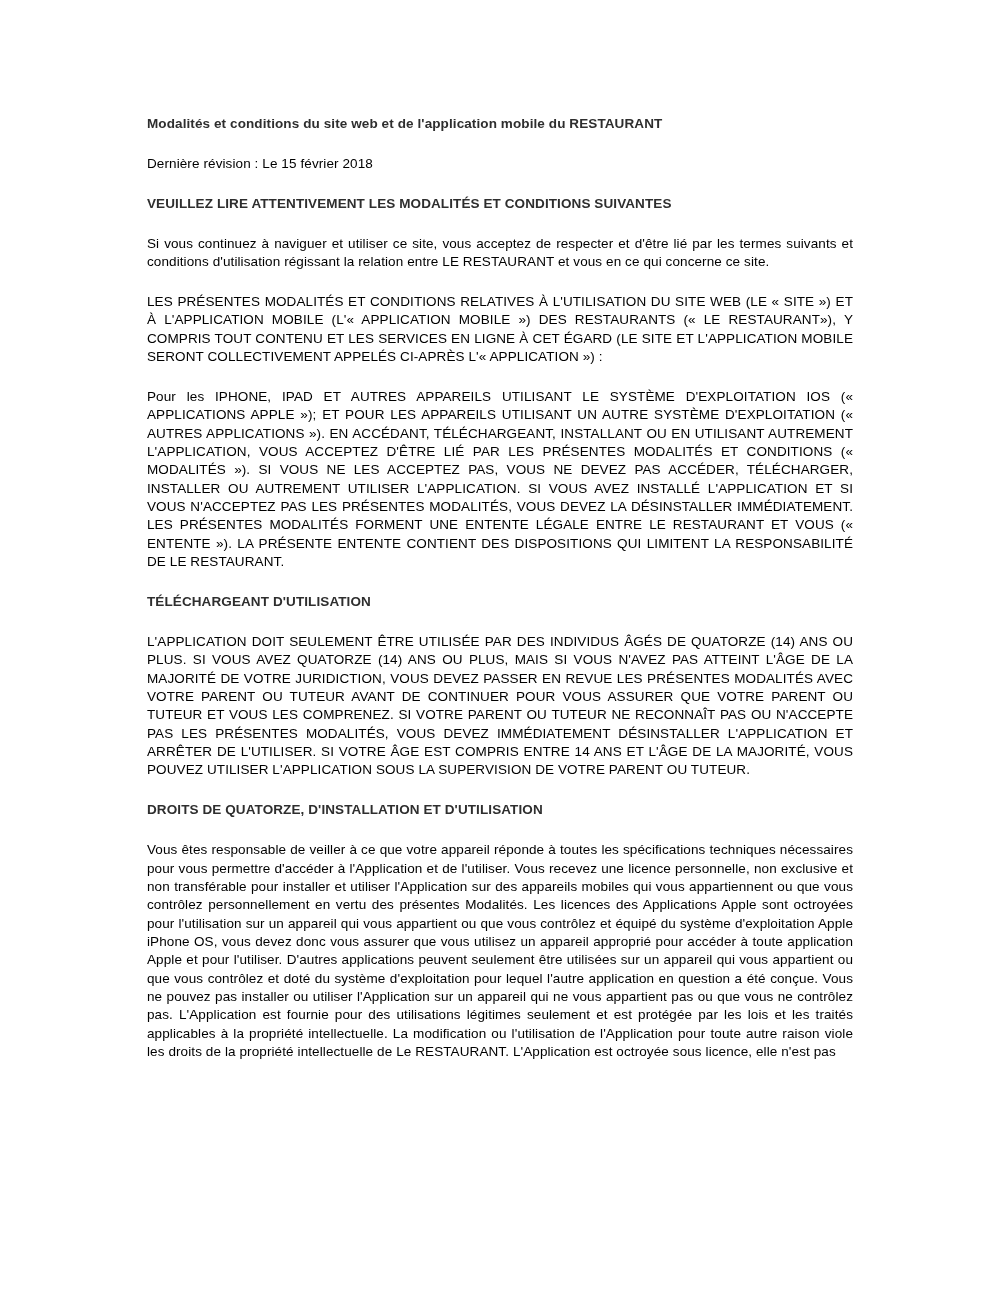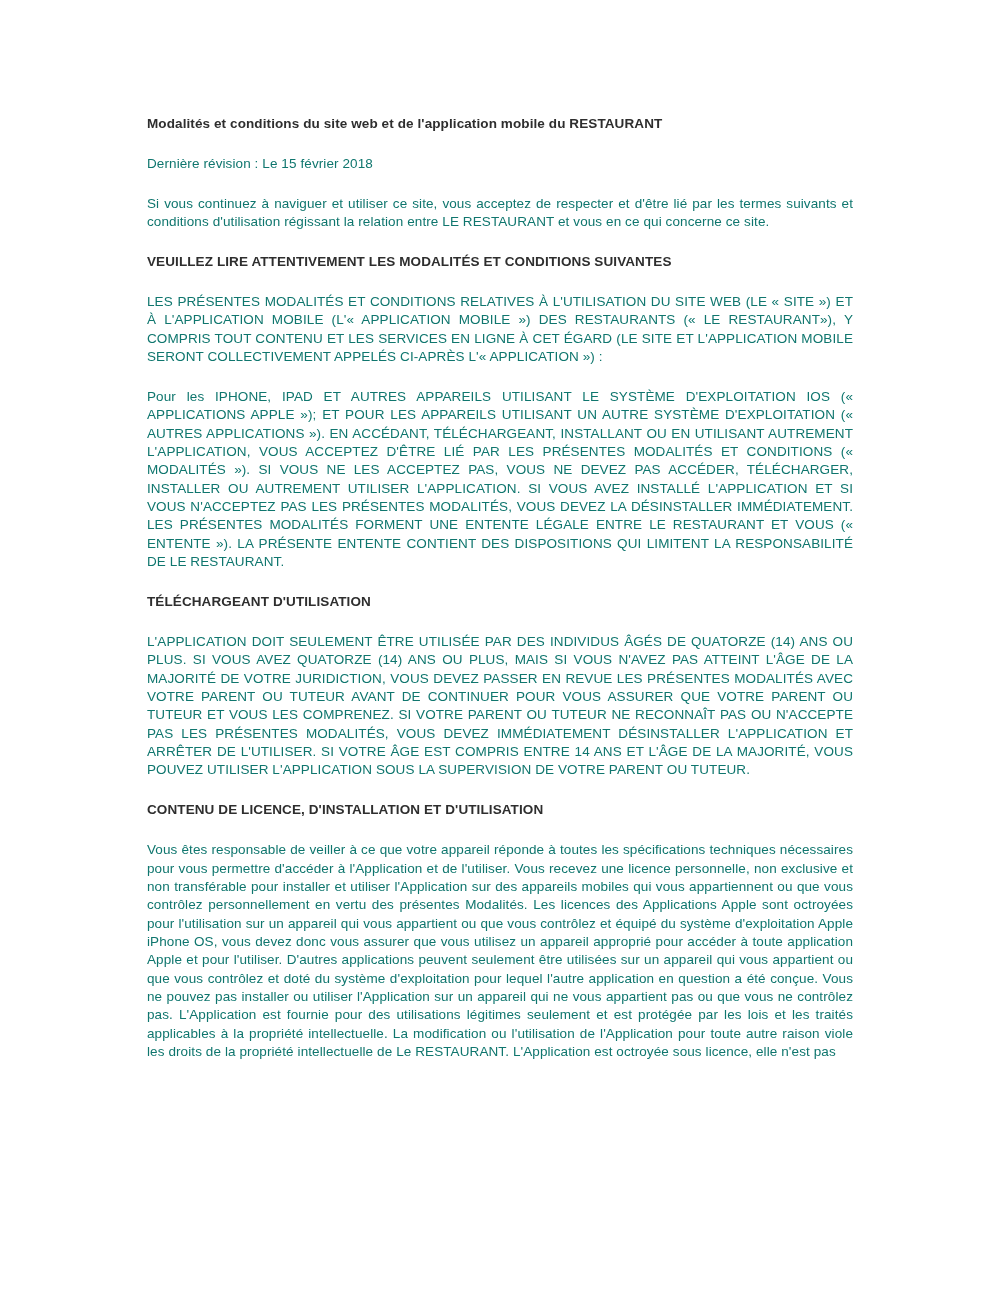--- a/index.html
+++ b/index.html
@@ -17,21 +17,21 @@
     box-sizing: border-box;
     width: 1000px;
     height: 1014px;
     padding: 115px 147px 40px 147px;
     background: #ffffff;
   }
   .doc-block {
     margin: 0 0 21.6px 0;
     font-size: 13.5px;
     line-height: 18.35px;
-    color: #0f766e;
+    color: #000000;
     letter-spacing: 0.1px;
   }
   .doc-heading {
     font-weight: bold;
     color: #2e2e2e;
     text-align: left;
   }
   .doc-para {
     text-align: justify;
     text-justify: inter-word;
@@ -42,29 +42,29 @@
 </style>
 </head>
 <body>
 
 <div class="page">
 
   <div class="doc-block doc-heading">Modalités et conditions du site web et de l'application mobile du RESTAURANT</div>
 
   <div class="doc-block doc-para-left">Dernière révision : Le 15 février 2018</div>
 
+  <div class="doc-block doc-heading">VEUILLEZ LIRE ATTENTIVEMENT LES MODALITÉS ET CONDITIONS SUIVANTES</div>
+
   <div class="doc-block doc-para">Si vous continuez à naviguer et utiliser ce site, vous acceptez de respecter et d'être lié par les termes suivants et conditions d'utilisation régissant la relation entre LE RESTAURANT et vous en ce qui concerne ce site.</div>
-
-  <div class="doc-block doc-heading">VEUILLEZ LIRE ATTENTIVEMENT LES MODALITÉS ET CONDITIONS SUIVANTES</div>
 
   <div class="doc-block doc-para">LES PRÉSENTES MODALITÉS ET CONDITIONS RELATIVES À L'UTILISATION DU SITE WEB (LE « SITE ») ET À L'APPLICATION MOBILE (L'« APPLICATION MOBILE ») DES RESTAURANTS (« LE RESTAURANT»), Y COMPRIS TOUT CONTENU ET LES SERVICES EN LIGNE À CET ÉGARD (LE SITE ET L'APPLICATION MOBILE SERONT COLLECTIVEMENT APPELÉS CI-APRÈS L'« APPLICATION ») :</div>
 
   <div class="doc-block doc-para">Pour les IPHONE, IPAD ET AUTRES APPAREILS UTILISANT LE SYSTÈME D'EXPLOITATION IOS (« APPLICATIONS APPLE »); ET POUR LES APPAREILS UTILISANT UN AUTRE SYSTÈME D'EXPLOITATION (« AUTRES APPLICATIONS »). EN ACCÉDANT, TÉLÉCHARGEANT, INSTALLANT OU EN UTILISANT AUTREMENT L'APPLICATION, VOUS ACCEPTEZ D'ÊTRE LIÉ PAR LES PRÉSENTES MODALITÉS ET CONDITIONS (« MODALITÉS »). SI VOUS NE LES ACCEPTEZ PAS, VOUS NE DEVEZ PAS ACCÉDER, TÉLÉCHARGER, INSTALLER OU AUTREMENT UTILISER L'APPLICATION. SI VOUS AVEZ INSTALLÉ L'APPLICATION ET SI VOUS N'ACCEPTEZ PAS LES PRÉSENTES MODALITÉS, VOUS DEVEZ LA DÉSINSTALLER IMMÉDIATEMENT. LES PRÉSENTES MODALITÉS FORMENT UNE ENTENTE LÉGALE ENTRE LE RESTAURANT ET VOUS (« ENTENTE »). LA PRÉSENTE ENTENTE CONTIENT DES DISPOSITIONS QUI LIMITENT LA RESPONSABILITÉ DE LE RESTAURANT.</div>
 
   <div class="doc-block doc-heading">TÉLÉCHARGEANT D'UTILISATION</div>
 
   <div class="doc-block doc-para">L'APPLICATION DOIT SEULEMENT ÊTRE UTILISÉE PAR DES INDIVIDUS ÂGÉS DE QUATORZE (14) ANS OU PLUS. SI VOUS AVEZ QUATORZE (14) ANS OU PLUS, MAIS SI VOUS N'AVEZ PAS ATTEINT L'ÂGE DE LA MAJORITÉ DE VOTRE JURIDICTION, VOUS DEVEZ PASSER EN REVUE LES PRÉSENTES MODALITÉS AVEC VOTRE PARENT OU TUTEUR AVANT DE CONTINUER POUR VOUS ASSURER QUE VOTRE PARENT OU TUTEUR ET VOUS LES COMPRENEZ. SI VOTRE PARENT OU TUTEUR NE RECONNAÎT PAS OU N'ACCEPTE PAS LES PRÉSENTES MODALITÉS, VOUS DEVEZ IMMÉDIATEMENT DÉSINSTALLER L'APPLICATION ET ARRÊTER DE L'UTILISER. SI VOTRE ÂGE EST COMPRIS ENTRE 14 ANS ET L'ÂGE DE LA MAJORITÉ, VOUS POUVEZ UTILISER L'APPLICATION SOUS LA SUPERVISION DE VOTRE PARENT OU TUTEUR.</div>
 
-  <div class="doc-block doc-heading">CONTENU DE LICENCE, D'INSTALLATION ET D'UTILISATION</div>
+  <div class="doc-block doc-heading">DROITS DE QUATORZE, D'INSTALLATION ET D'UTILISATION</div>
 
   <div class="doc-block doc-para">Vous êtes responsable de veiller à ce que votre appareil réponde à toutes les spécifications techniques nécessaires pour vous permettre d'accéder à l'Application et de l'utiliser. Vous recevez une licence personnelle, non exclusive et non transférable pour installer et utiliser l'Application sur des appareils mobiles qui vous appartiennent ou que vous contrôlez personnellement en vertu des présentes Modalités. Les licences des Applications Apple sont octroyées pour l'utilisation sur un appareil qui vous appartient ou que vous contrôlez et équipé du système d'exploitation Apple iPhone OS, vous devez donc vous assurer que vous utilisez un appareil approprié pour accéder à toute application Apple et pour l'utiliser. D'autres applications peuvent seulement être utilisées sur un appareil qui vous appartient ou que vous contrôlez et doté du système d'exploitation pour lequel l'autre application en question a été conçue. Vous ne pouvez pas installer ou utiliser l'Application sur un appareil qui ne vous appartient pas ou que vous ne contrôlez pas. L'Application est fournie pour des utilisations légitimes seulement et est protégée par les lois et les traités applicables à la propriété intellectuelle. La modification ou l'utilisation de l'Application pour toute autre raison viole les droits de la propriété intellectuelle de Le RESTAURANT. L'Application est octroyée sous licence, elle n'est pas</div>
 
 </div>
 
 </body></html>

